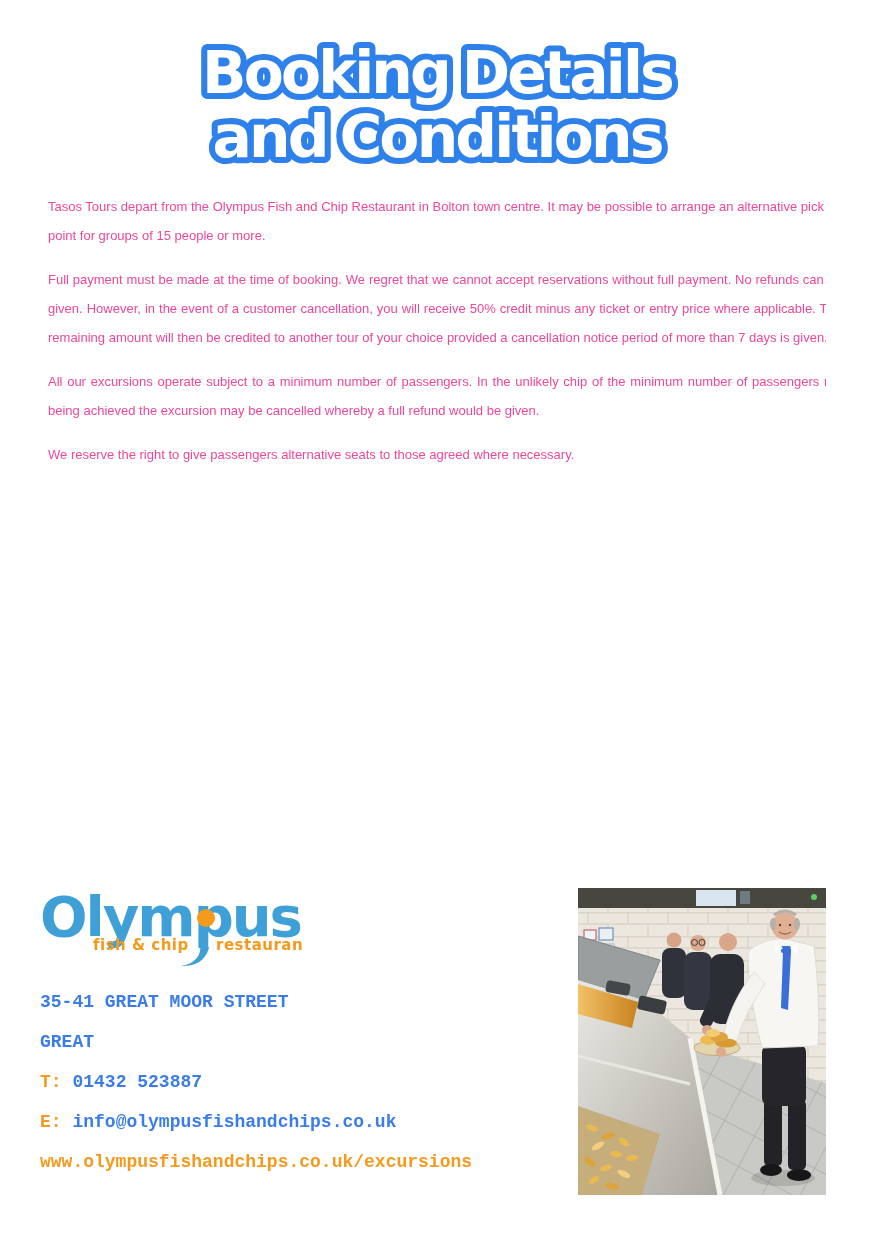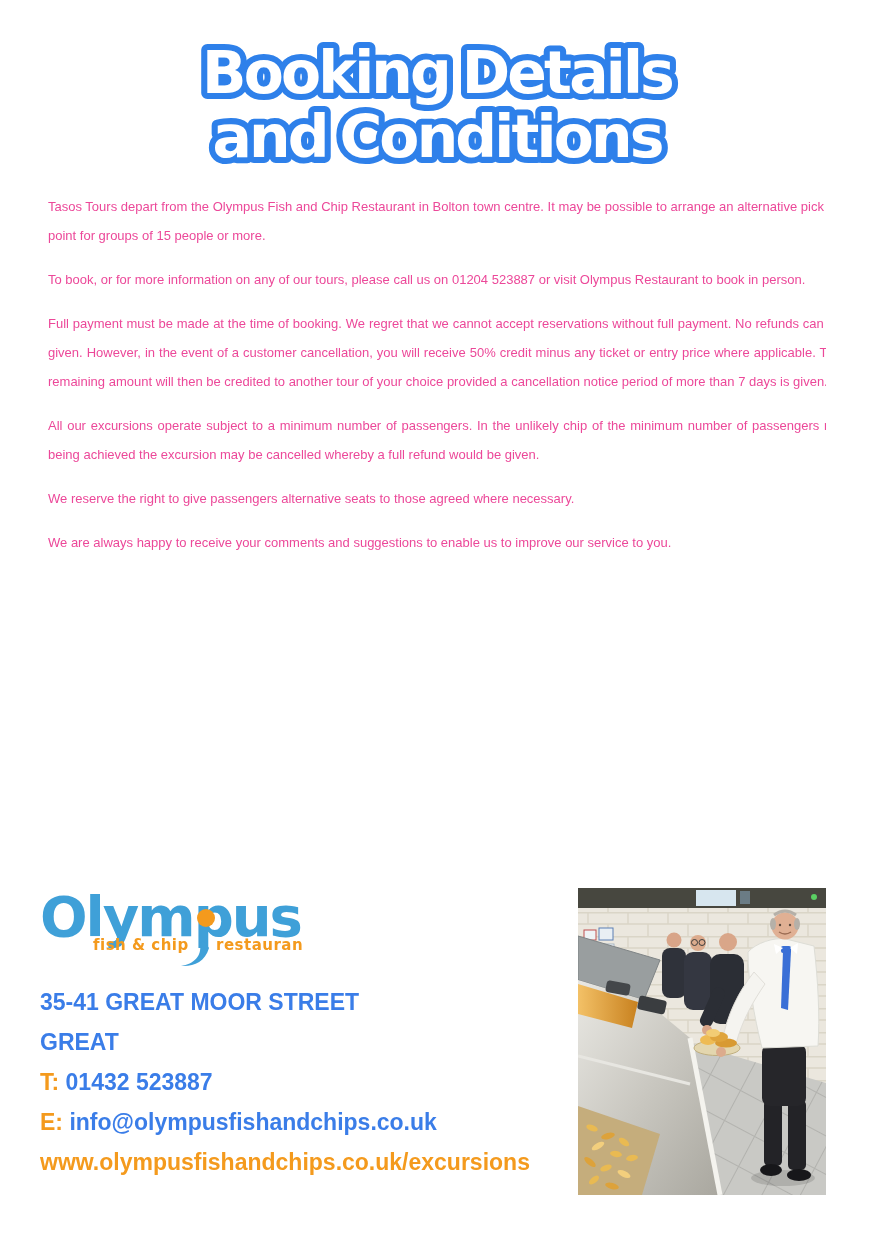--- a/index.html
+++ b/index.html
@@ -24,42 +24,40 @@
   .footer-left { position:absolute; left:40px; top:884px; width:530px; }
   .logo-svg { display:block; width:262px; height:84px; }
   .wordmark {
     font-family:"DejaVu Sans", sans-serif; font-weight:bold; font-size:56px;
     fill:#3FA0D8; letter-spacing:-2px;
   }
   .tagline {
     font-family:"DejaVu Sans", sans-serif; font-weight:bold; font-size:15px;
     fill:#F49A1D; letter-spacing:0.5px;
   }
-  .address { margin-top:14px; font-size:23px; font-weight:bold; line-height:40px; white-space:nowrap; }
+  .address { margin-top:14px; font-size:18px; font-weight:bold; line-height:40px; white-space:nowrap;font-family:Liberation Mono, monospace; }
   .blue   { color:#3A7DE8; }
   .orange { color:#F49A1D; }
   .photo  { position:absolute; left:578px; top:888px; width:248px; height:307px; }
 </style>
 </head>
 <body>
 
 <div class="page">
 
   <svg class="title-svg" viewBox="0 0 874 170">
     <text class="bubble" x="437" y="82" text-anchor="middle">Booking Details</text>
     <text class="bubble" x="437" y="150" text-anchor="middle">and Conditions</text>
   </svg>
 
   <div class="body-text">
     <p>Tasos Tours depart from the Olympus Fish and Chip Restaurant in Bolton town centre. It may be possible to arrange an alternative pick up point for groups of 15 people or more.</p>
-    <p>To book, or for more information on any of our tours, please call us on 01204 523887 or visit Olympus Restaurant to book in person.</p>
     <p>Full payment must be made at the time of booking.  We regret that we cannot accept reservations without full payment.  No refunds can be given. However, in the event of a customer cancellation, you will receive 50% credit minus any ticket or entry price where applicable.  The remaining amount will then be credited to another tour of your choice provided a cancellation notice period of more than 7 days is given.</p>
     <p>All our excursions operate subject to a minimum number of passengers. In the unlikely chip of the minimum number of passengers not being achieved the excursion may be cancelled whereby a full refund would be given.</p>
     <p>We reserve the right to give passengers alternative seats to those agreed where necessary.</p>
-    <p>We are always happy to receive your comments and suggestions to enable us to improve our service to you.</p>
   </div>
 
   <div class="footer-left">
     <svg class="logo-svg" viewBox="0 0 262 84">
       <text class="wordmark" x="0" y="52">Olympus</text>
       <circle cx="166" cy="34" r="9" fill="#F49A1D"></circle>
       <path d="M160,60 C162,72 154,80 141,82 C153,83 165,78 169,64 L163,56 Z" fill="#3FA0D8"></path>
       <text class="tagline" x="53" y="66">fish &amp; chip</text>
       <text class="tagline" x="176" y="66">restaurant</text>
     </svg>

